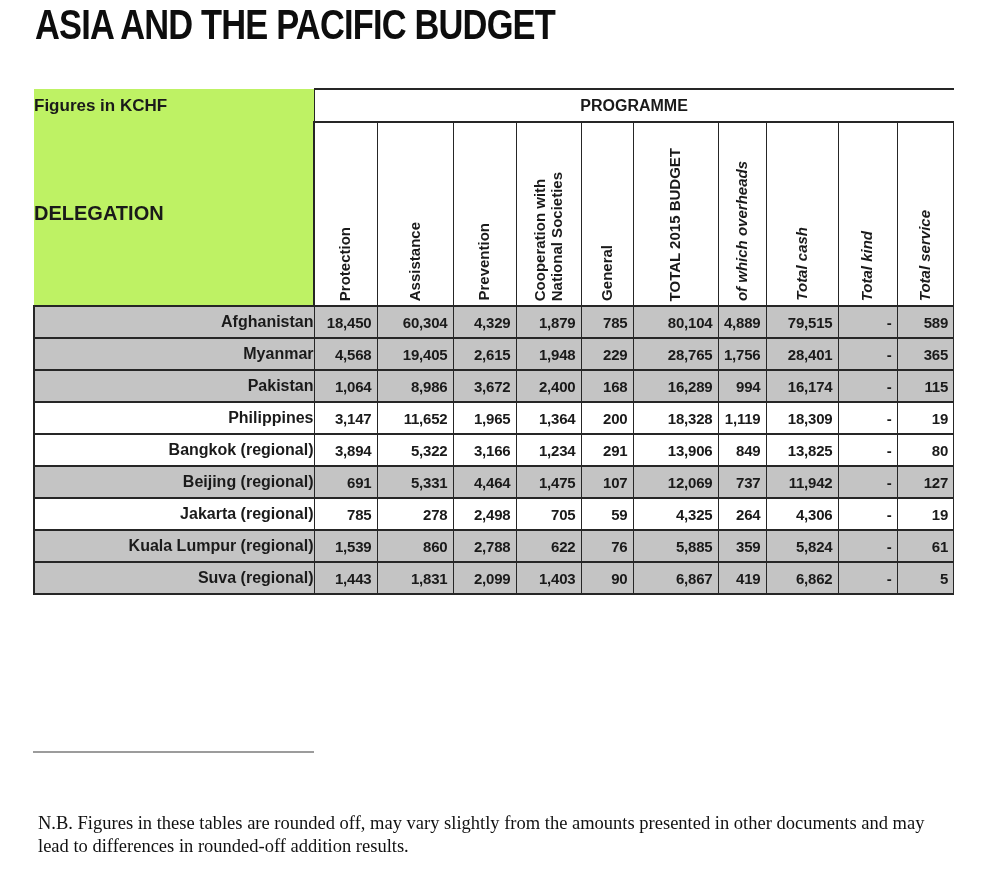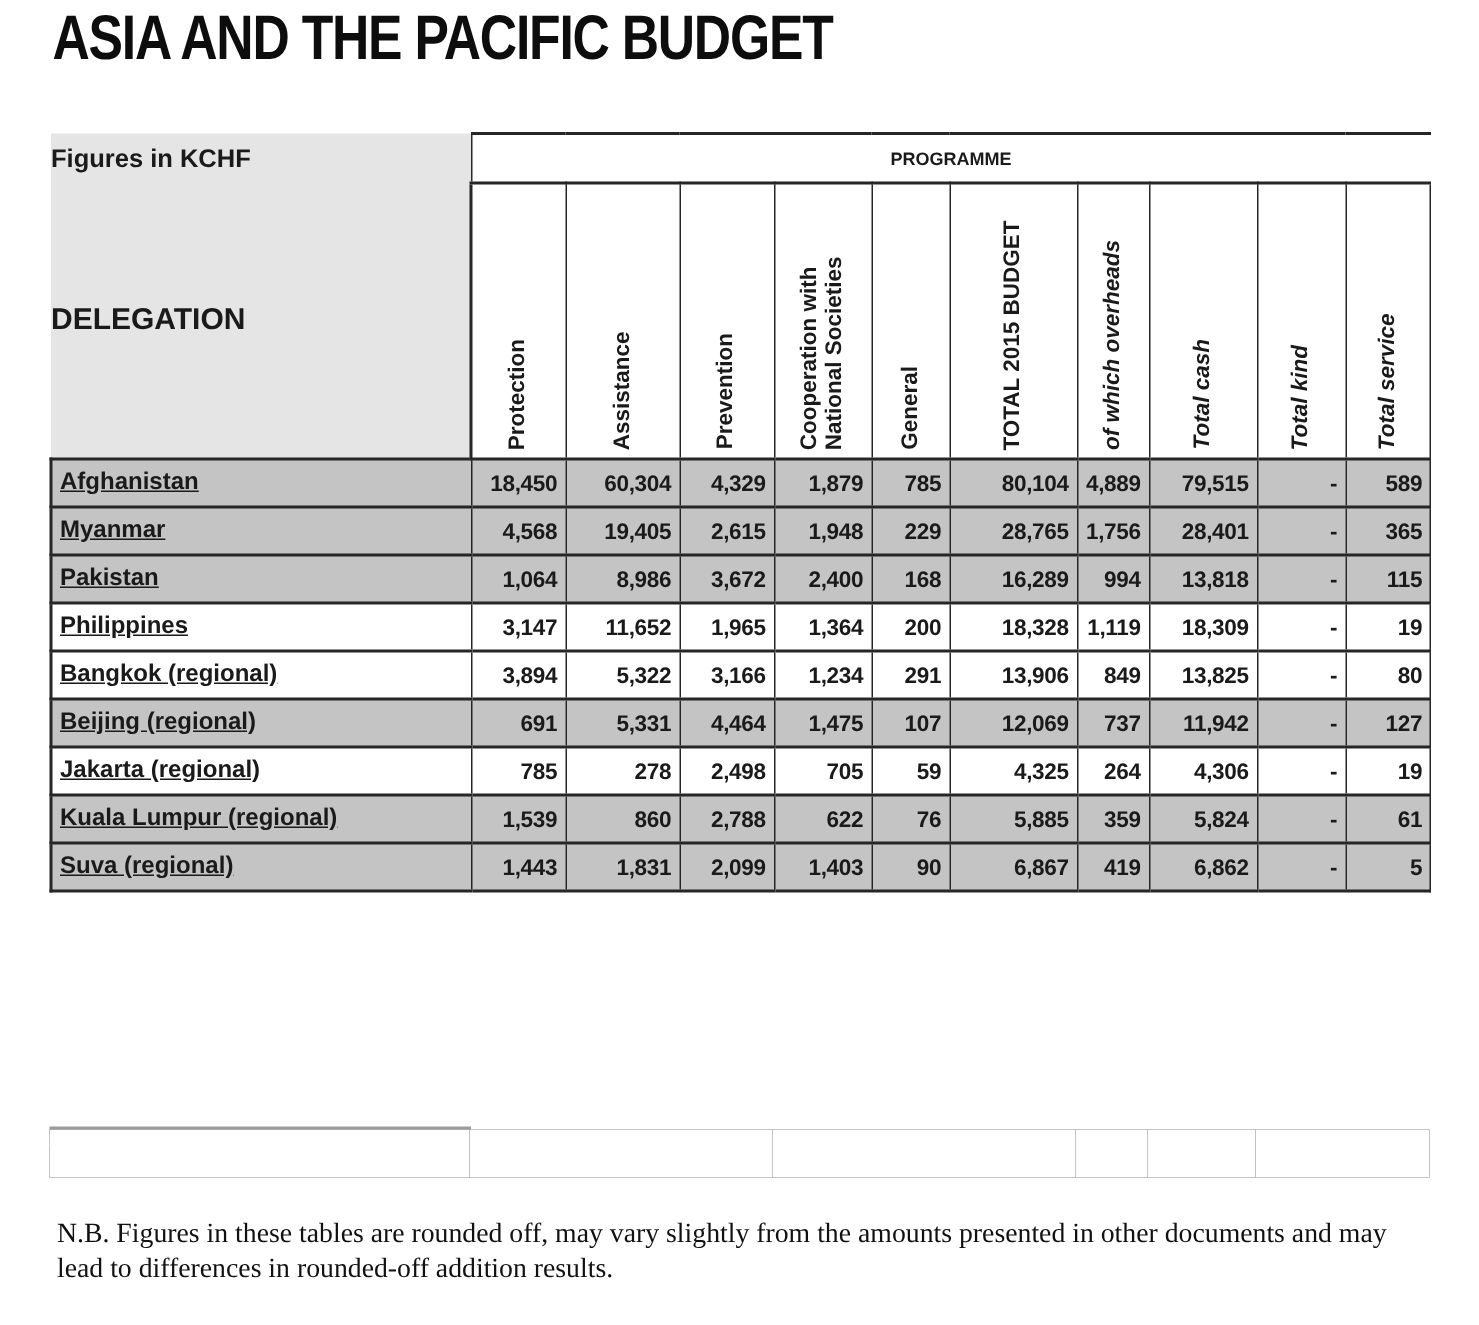--- a/index.html
+++ b/index.html
@@ -20,34 +20,34 @@
   }
   table.main{
     position:absolute;left:33px;top:88px;width:920px;
     border-collapse:collapse;table-layout:fixed;
   }
   table.main th,table.main td{
     border:1px solid var(--border);
     border-top-width:2px;border-bottom-width:2px;
     padding:0;
   }
-  table.main .spacer{border:none;background:#e5e5e5;}
+  table.main .spacer{border:none;background:#bef264;}
   .figures-cell{font-weight:bold;font-size:17px;vertical-align:middle;padding-left:3px;}
   .deleg-head{font-weight:bold;font-size:20px;vertical-align:middle;padding-left:3px;}
-  th.prog{height:31px;text-align:center;vertical-align:middle;font-size:12px;font-weight:bold;border-width:2px;}
+  th.prog{height:31px;text-align:center;vertical-align:middle;font-size:16px;font-weight:bold;border-width:2px;}
   th.vhead{height:182px;vertical-align:bottom;text-align:center;padding-bottom:10px;background:#fff;}
   th.vhead span{
     display:inline-block;writing-mode:vertical-rl;transform:rotate(180deg);
     font-weight:bold;font-size:15px;line-height:1.12;white-space:pre;text-align:left;
   }
   th.vhead.it span{font-style:italic;}
   .bl2{border-left-width:2px !important;}
   .br2{border-right-width:2px !important;}
   tbody td{height:30px;vertical-align:middle;font-weight:bold;font-size:15px;background:#fff;}
-  tbody td.dname{text-align:left;padding-left:5px;font-size:16px;text-decoration:underline;}
+  tbody td.dname{text-align:right;padding-left:18px;font-size:16px;}
   tbody td.num{text-align:right;padding-right:5px;letter-spacing:-0.2px;}
   tbody tr.stripe td{background:var(--stripe);}
   table.totalbar{
     position:absolute;left:33px;top:753px;width:920px;
     border-collapse:collapse;table-layout:fixed;background:var(--bar);color:#fff;
   }
   table.totalbar td{height:32px;vertical-align:middle;font-weight:bold;padding:0;}
   td.tlabel{font-size:17px;padding-left:6px;}
   table.totalbar td.num{text-align:right;padding-right:5px;font-size:15px;letter-spacing:-0.2px;}
   table.totalbar td.it{font-style:italic;}
@@ -127,21 +127,21 @@
         </tr>
         <tr class="stripe">
           <td class="dname bl2">Pakistan</td>
           <td class="num">1,064</td>
           <td class="num">8,986</td>
           <td class="num">3,672</td>
           <td class="num">2,400</td>
           <td class="num">168</td>
           <td class="num">16,289</td>
           <td class="num">994</td>
-          <td class="num">13,818</td>
+          <td class="num">16,174</td>
           <td class="num">-</td>
           <td class="num br2">115</td>
         </tr>
         <tr class="">
           <td class="dname bl2">Philippines</td>
           <td class="num">3,147</td>
           <td class="num">11,652</td>
           <td class="num">1,965</td>
           <td class="num">1,364</td>
           <td class="num">200</td>

